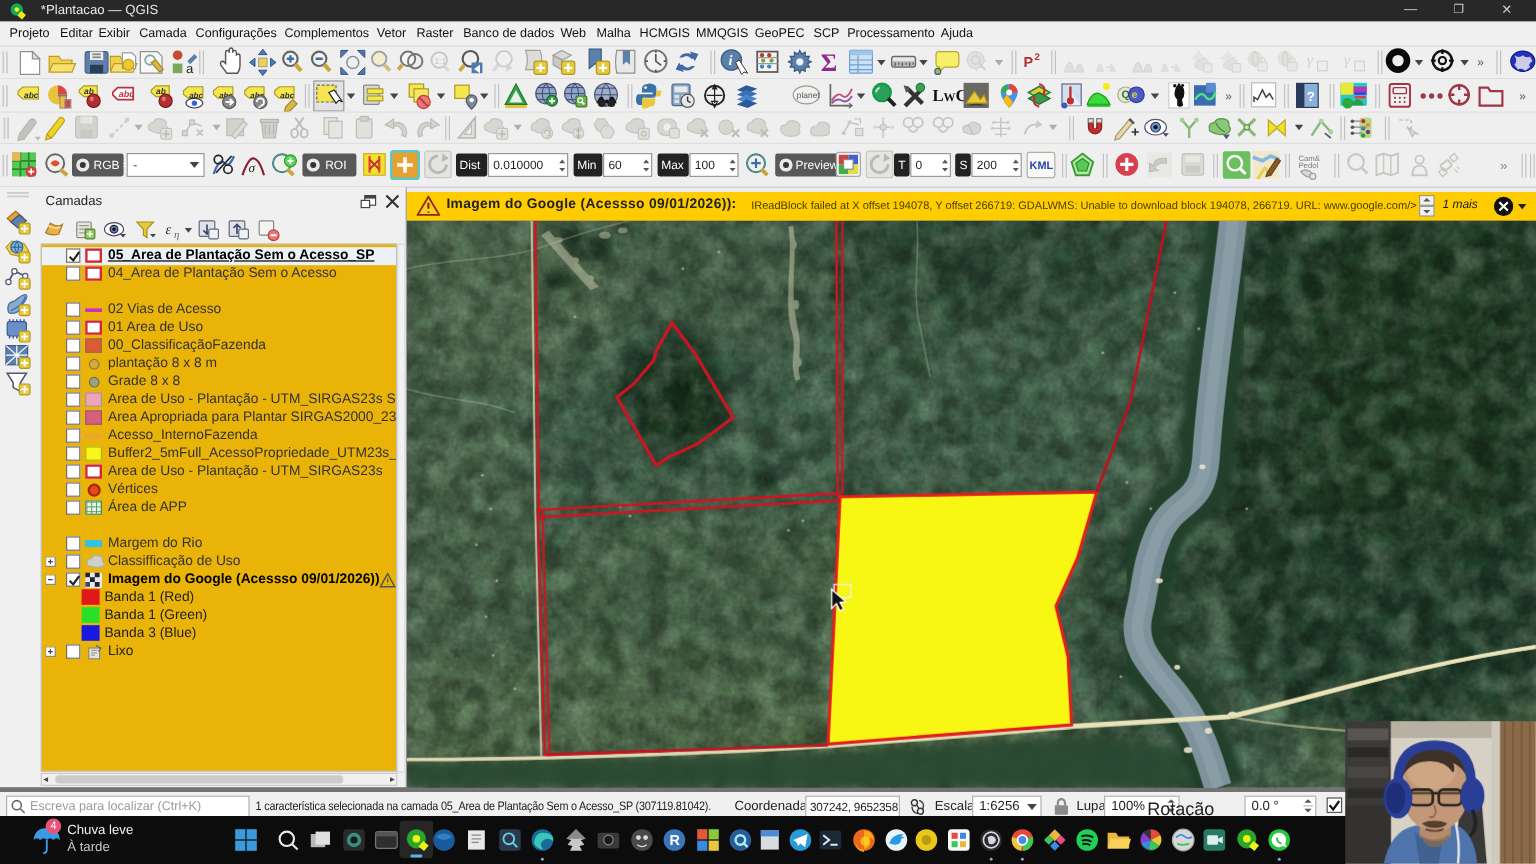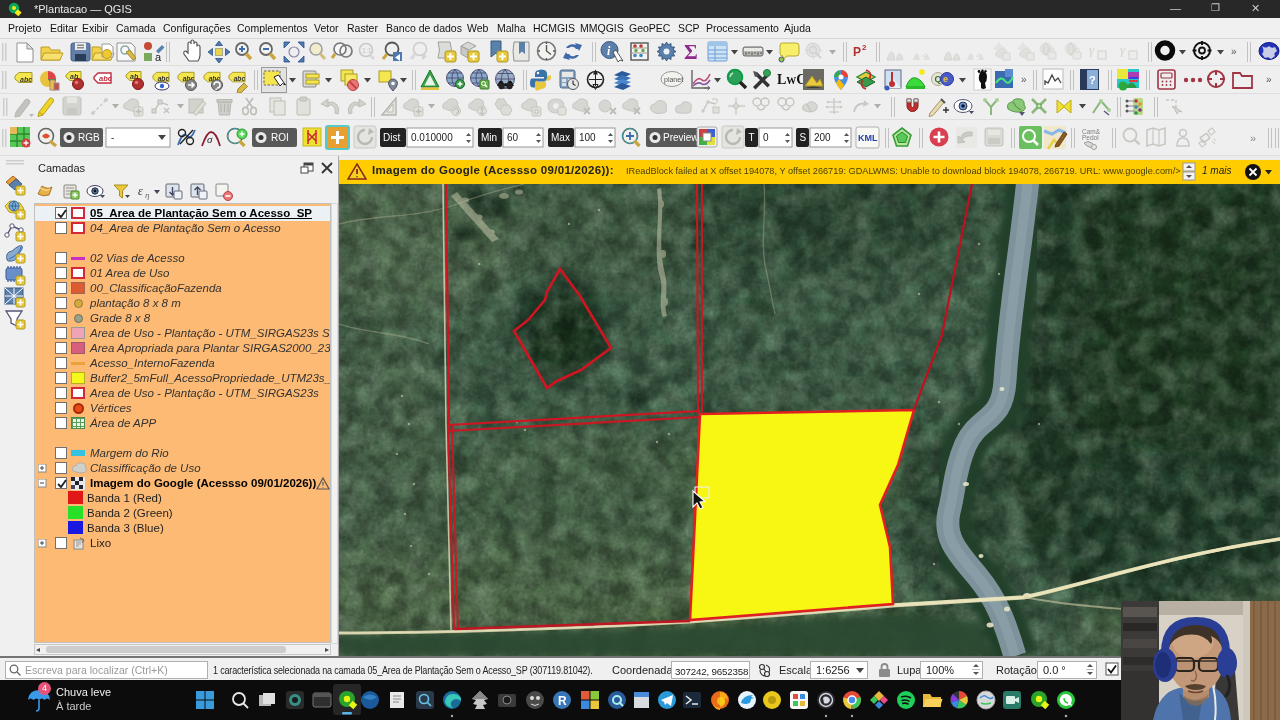--- a/index.html
+++ b/index.html
@@ -5,26 +5,26 @@
   * { margin:0; padding:0; box-sizing:border-box; }
   html,body { width:1280px; height:720px; overflow:hidden; font-family:"Liberation Sans", sans-serif; }
   .abs { position:absolute; }
   #app { position:relative; width:1280px; height:720px; background:#efefef;padding-left:44px; }
   #titlebar { position:absolute; left:0; top:0; width:1280px; height:18px; background:#282828; color:#e8e8e8; font-size:11px; }
   #menubar { position:absolute; left:0; top:18px; width:1280px; height:21px; background:#f0f0f0; color:#111; font-size:10.5px; border-bottom:1px solid #d7d7d7;}
   .menuitem { position:absolute; top:4px; }
   .tbrow { position:absolute; left:0; width:1280px; background:#efefef; border-bottom:1px solid #dedede; }
   #leftdock { position:absolute; left:0; top:156px; width:30px; height:500px; background:#f0f0f0; }
   #panel { position:absolute; left:30px; top:156px; width:309px; height:500px; background:#f0f0f0; border-right:1px solid #a8a8a8;}
-  #layerlist { position:absolute; left:4px; top:47px; width:297px; height:440px; background:#fdba74; border:1px solid #c0c0c0; overflow:hidden;}
+  #layerlist { position:absolute; left:4px; top:47px; width:297px; height:440px; background:#eab308; border:1px solid #c0c0c0; overflow:hidden;}
   .lrow { position:absolute; left:0; width:100%; height:15px; font-size:11.5px; color:#222; white-space:nowrap; }
   .lrow .cb { position:absolute; left:20px; top:1px; width:12px; height:12px; border:1px solid #707070; background:#fff; }
   .lrow .sw { position:absolute; left:36px; top:1px; width:14px; height:12px; }
-  .lrow .tx { position:absolute; left:55px; top:1px; font-style:italic; color:#333; }
-  #statusbar { position:absolute; left:0; top:656px; width:1276px; height:24px; background:#f0f0f0; border-top:2px solid #737373; font-size:11px; color:#222; }
+  .lrow .tx { position:absolute; left:55px; top:1px; color:#333; }
+  #statusbar { position:absolute; left:0; top:656px; width:1276px; height:24px; background:#f0f0f0; border-top:4px solid #737373; font-size:11px; color:#222; }
   #taskbar { position:absolute; left:0; top:680px; width:1280px; height:40px; background:#0c0c0c; }
   #webcam { position:absolute; left:1121px; top:601px; width:159px; height:119px; overflow:hidden; }
   #mapwrap { position:absolute; left:339px; top:156px; width:941px; height:500px; background:#6d28d9; }
   #warnbar { position:absolute; left:0px; top:4px; width:941px; height:24px; background:#ffcc00; font-size:10.5px; color:#222; }
 </style>
 </head>
 <body>
 <div id="app">
 
   <div id="titlebar">
@@ -1464,21 +1464,21 @@
           </svg>
         </div>
 
       <div class="lrow" style="top:287px">
           <span class="sw" style="left:33px;top:0;width:15px;height:13px;background:#e01818"></span>
           <span class="tx" style="left:52px;font-style:normal;color:#222">Banda 1 (Red)</span>
         </div>
 
       <div class="lrow" style="top:302px">
           <span class="sw" style="left:33px;top:0;width:15px;height:13px;background:#28e028"></span>
-          <span class="tx" style="left:52px;font-style:normal;color:#222">Banda 2 (Green)</span>
+          <span class="tx" style="left:52px;font-style:normal;color:#222">Banda 1 (Green)</span>
         </div>
 
       <div class="lrow" style="top:317px">
           <span class="sw" style="left:33px;top:0;width:15px;height:13px;background:#1818e0"></span>
           <span class="tx" style="left:52px;font-style:normal;color:#222">Banda 3 (Blue)</span>
         </div>
 
       <div class="lrow" style="top:332px">
           <svg class="abs" style="left:3px;top:3px" width="9" height="9">
             <rect x="0" y="0" width="8" height="8" fill="#fff" stroke="#888"></rect>
@@ -1739,21 +1739,21 @@
 
     <span class="abs" style="left:897px;top:6px;font-size:11px">Lupa</span>
 
     <span class="abs" style="left:920px;top:3px;width:63px;height:18px;background:#fff;border:1px solid #b0b0b0;font-size:11px;padding:2px 0 0 5px">100%</span>
     <svg class="abs" style="left:972px;top:5px" width="9" height="14">
         <path d="M1,4 l3,-3 l3,3z" fill="#555"></path>
         <path d="M1,9 l3,3 l3,-3z" fill="#555"></path>
         <line x1="0" y1="6.5" x2="8" y2="6.5" stroke="#bbb"></line>
       </svg>
 
-    <span class="abs" style="left:996px;top:6px;font-size:11px">Rotação</span>
+    <span class="abs" style="left:956px;top:6px;font-size:15px">Rotação</span>
 
     <span class="abs" style="left:1037px;top:3px;width:60px;height:18px;background:#fff;border:1px solid #b0b0b0;font-size:11px;padding:2px 0 0 5px">0.0 °</span>
     <svg class="abs" style="left:1086px;top:5px" width="9" height="14">
         <path d="M1,4 l3,-3 l3,3z" fill="#555"></path>
         <path d="M1,9 l3,3 l3,-3z" fill="#555"></path>
         <line x1="0" y1="6.5" x2="8" y2="6.5" stroke="#bbb"></line>
       </svg>
 
     <svg class="abs" style="left:1105px;top:4px" width="15" height="15">
         <rect x="1" y="1" width="12" height="12" fill="#fff" stroke="#555"></rect>

